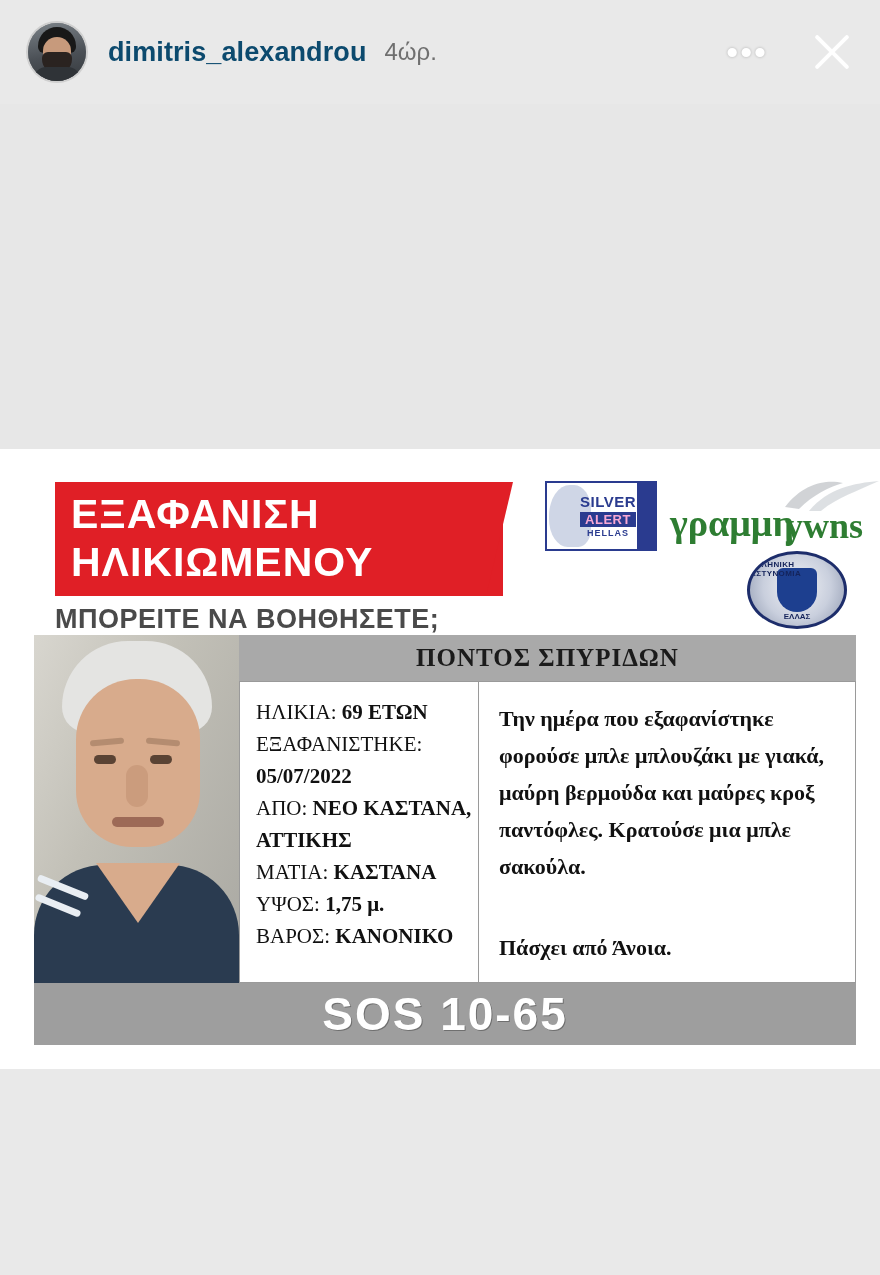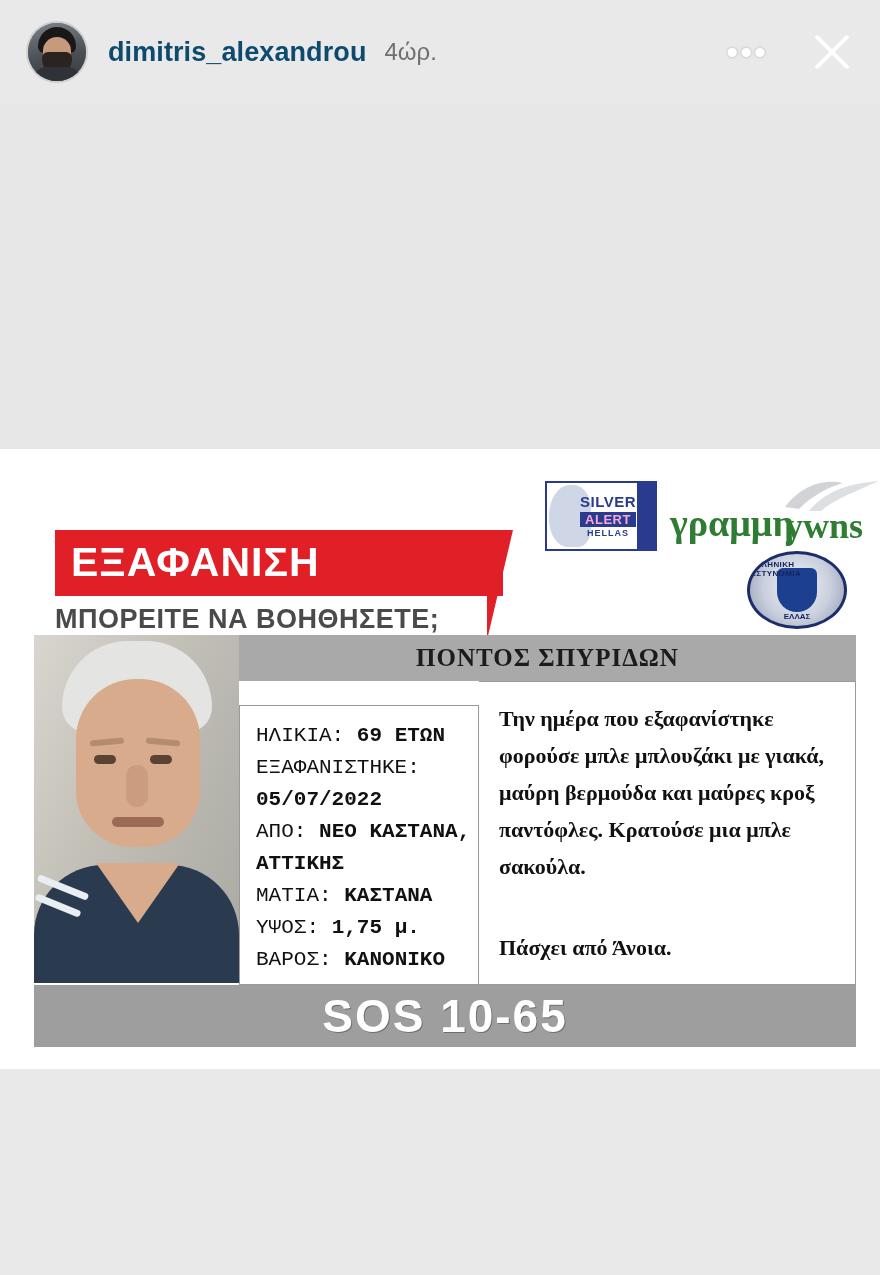--- a/index.html
+++ b/index.html
@@ -491,20 +491,21 @@
       <div class="close-icon"></div>
     </div>
   </div>
 
   <div class="poster">
 
     <div class="banner-row">
       <div class="banner-left">
         <div class="red-block">
           <div class="line">ΕΞΑΦΑΝΙΣΗ</div>
+          <div class="line">ΗΛΙΚΙΩΜΕΝΟΥ</div>
         </div>
         <div class="red-tail"></div>
         <div class="sub-headline">ΜΠΟΡΕΙΤΕ ΝΑ ΒΟΗΘΗΣΕΤΕ;</div>
       </div>
 
       <div class="banner-right">
         <div class="silver-alert">
           <div class="head-silhouette"></div>
           <div class="sa-text">
             <div class="sa1">SILVER</div>
@@ -541,21 +542,21 @@
         <div class="eye-r"></div>
         <div class="nose"></div>
         <div class="mouth"></div>
         <div class="shirt"></div>
         <div class="collar"></div>
         <div class="stripe1"></div>
         <div class="stripe2"></div>
       </div>
 
       <div class="info-col">
-        <div class="details" style="margin-top: 70px; border-top: 1px solid rgb(154, 154, 154); font-family: Liberation Mono, monospace;">
+        <div class="details" style="margin-top: 46px; border-top: 1px solid rgb(154, 154, 154);">
           <div><span class="lbl">ΗΛΙΚΙΑ:</span> <span class="val">69 ΕΤΩΝ</span></div>
           <div><span class="lbl">ΕΞΑΦΑΝΙΣΤΗΚΕ:</span></div>
           <div><span class="val">05/07/2022</span></div>
           <div><span class="lbl">ΑΠΟ:</span> <span class="val">ΝΕΟ ΚΑΣΤΑΝΑ,</span></div>
           <div><span class="val">ΑΤΤΙΚΗΣ</span></div>
           <div><span class="lbl">ΜΑΤΙΑ:</span> <span class="val">ΚΑΣΤΑΝΑ</span></div>
           <div><span class="lbl">ΥΨΟΣ:</span> <span class="val">1,75 μ.</span></div>
           <div><span class="lbl">ΒΑΡΟΣ:</span> <span class="val">ΚΑΝΟΝΙΚΟ</span></div>
         </div>
       </div>

